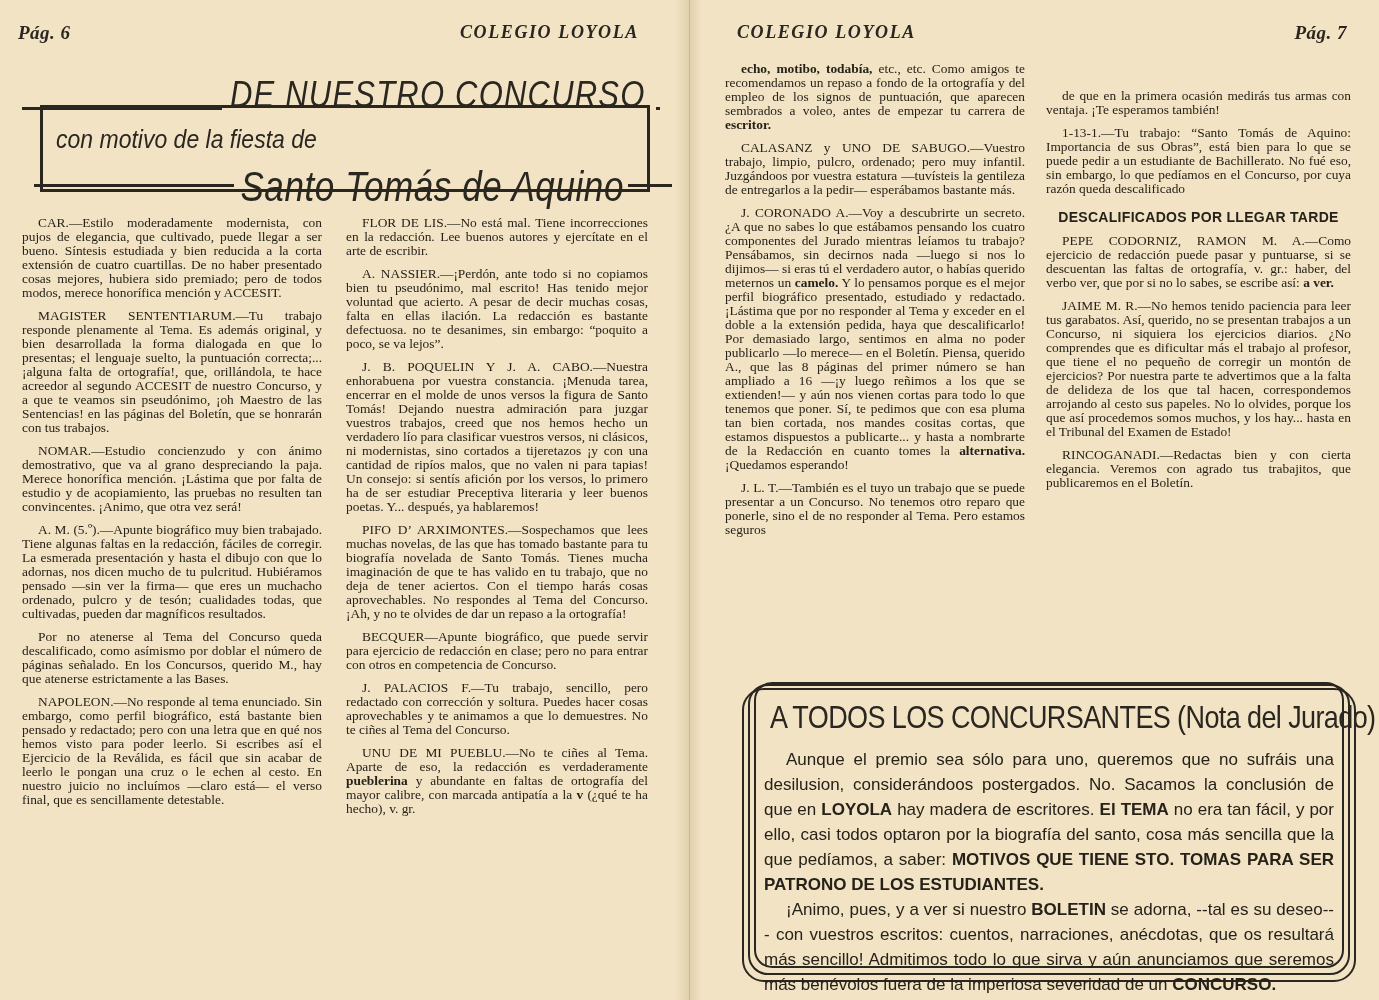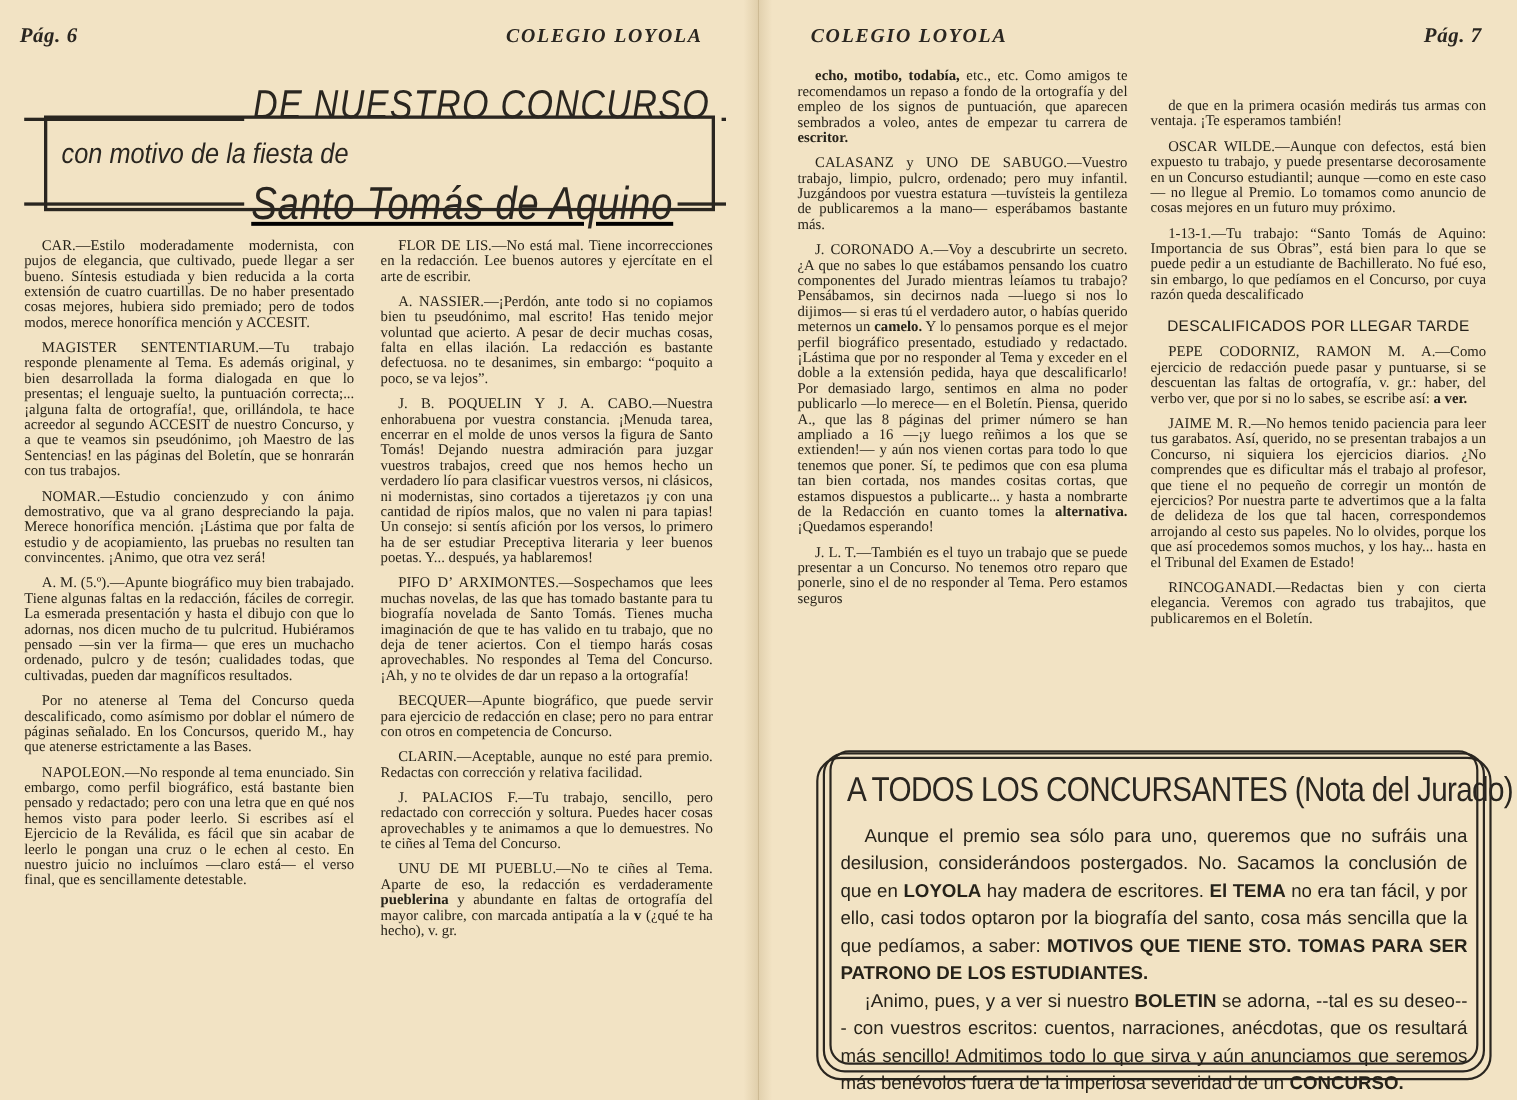--- a/index.html
+++ b/index.html
@@ -65,22 +65,22 @@
     transform:scaleY(1.18);transform-origin:center;
   }
   .mh-line2{
     position:absolute;left:34px;top:40px;
     font-family:"Liberation Sans", sans-serif;
     font-style:italic;font-size:23px;color:#2a2620;
     white-space:nowrap;
     transform:scaleY(1.12);transform-origin:left center;
   }
   .mh-line3{
-    position:absolute;left:0;bottom:-2px;width:100%;height:30px;
-    display:flex;align-items:center;justify-content:flex-end;text-decoration:underline;
+    position:absolute;left:12px;bottom:-2px;width:100%;height:30px;
+    display:flex;align-items:center;justify-content:flex-end;
   }
   .mh-bot-rule-l{flex:1 1 auto;height:3px;background:#2a2620;margin-right:6px;}
   .mh-bot-rule-r{width:44px;height:3px;background:#2a2620;margin-left:4px;}
   .t3{
     font-family:"Liberation Sans", sans-serif;
     font-style:italic;font-size:35px;letter-spacing:.6px;color:#2a2620;
     white-space:nowrap;line-height:1;
     transform:scaleY(1.2);transform-origin:center;
   }
 
@@ -100,21 +100,21 @@
 
   
   #lcol1{left:22px;top:216px;width:300px;}
   #lcol2{left:346px;top:216px;width:302px;}
   
   #rcol1{left:725px;top:62px;width:300px;}
   #rcol2{left:1046px;top:62px;width:305px;margin-top:27px;}
 
   .sectionhead{
     font-family:"Liberation Sans", sans-serif;
-    font-weight:normal;font-size:14px;letter-spacing:.3px;
+    font-weight:bold;font-size:14px;letter-spacing:.3px;
     text-align:center;text-indent:0 !important;
     margin:14px 0 10px 0 !important;
     color:#262219;
   }
 
   
   .notice{
     position:absolute;left:742px;top:682px;width:614px;height:300px;
   }
   .nb-outer,.nb-mid,.nb-inner{
@@ -178,46 +178,44 @@
         <p>Por no atenerse al Tema del Concurso queda descalificado, como asímismo por doblar el número de páginas señalado. En los Concursos, querido M., hay que atenerse estrictamente a las Bases.</p>
         <p>NAPOLEON.—No responde al tema enunciado. Sin embargo, como perfil biográfico, está bastante bien pensado y redactado; pero con una letra que en qué nos hemos visto para poder leerlo. Si escribes así el Ejercicio de la Reválida, es fácil que sin acabar de leerlo le pongan una cruz o le echen al cesto. En nuestro juicio no incluímos —claro está— el verso final, que es sencillamente detestable.</p>
       </div>
 
     <div class="col" id="lcol2">
         <p>FLOR DE LIS.—No está mal. Tiene incorrecciones en la redacción. Lee buenos autores y ejercítate en el arte de escribir.</p>
         <p>A. NASSIER.—¡Perdón, ante todo si no copiamos bien tu pseudónimo, mal escrito! Has tenido mejor voluntad que acierto. A pesar de decir muchas cosas, falta en ellas ilación. La redacción es bastante defectuosa. no te desanimes, sin embargo: “poquito a poco, se va lejos”.</p>
         <p>J. B. POQUELIN Y J. A. CABO.—Nuestra enhorabuena por vuestra constancia. ¡Menuda tarea, encerrar en el molde de unos versos la figura de Santo Tomás! Dejando nuestra admiración para juzgar vuestros trabajos, creed que nos hemos hecho un verdadero lío para clasificar vuestros versos, ni clásicos, ni modernistas, sino cortados a tijeretazos ¡y con una cantidad de ripíos malos, que no valen ni para tapias! Un consejo: si sentís afición por los versos, lo primero ha de ser estudiar Preceptiva literaria y leer buenos poetas. Y... después, ya hablaremos!</p>
         <p>PIFO D’ ARXIMONTES.—Sospechamos que lees muchas novelas, de las que has tomado bastante para tu biografía novelada de Santo Tomás. Tienes mucha imaginación de que te has valido en tu trabajo, que no deja de tener aciertos. Con el tiempo harás cosas aprovechables. No respondes al Tema del Concurso. ¡Ah, y no te olvides de dar un repaso a la ortografía!</p>
         <p>BECQUER—Apunte biográfico, que puede servir para ejercicio de redacción en clase; pero no para entrar con otros en competencia de Concurso.</p>
-        <p>CLARIN.—Aceptable, aunque no esté para premio. Redactas con corrección y relativa facilidad.</p>
         <p>J. PALACIOS F.—Tu trabajo, sencillo, pero redactado con corrección y soltura. Puedes hacer cosas aprovechables y te animamos a que lo demuestres. No te ciñes al Tema del Concurso.</p>
         <p>UNU DE MI PUEBLU.—No te ciñes al Tema. Aparte de eso, la redacción es verdaderamente <b>pueblerina</b> y abundante en faltas de ortografía del mayor calibre, con marcada antipatía a la <b>v</b> (¿qué te ha hecho), v. gr.</p>
       </div>
   </div>
 
   <div class="gutter-shade"></div>
   <div class="gutter"></div>
 
   <div class="page page-right">
 
     <div class="runhead rh-title rp-title">COLEGIO LOYOLA</div>
     <div class="runhead rh-folio rp-folio">Pág. 7</div>
   </div>
 
   <div class="col" id="rcol1">
       <p><b>echo, motibo, todabía,</b> etc., etc. Como amigos te recomendamos un repaso a fondo de la ortografía y del empleo de los signos de puntuación, que aparecen sembrados a voleo, antes de empezar tu carrera de <b>escritor.</b></p>
-      <p>CALASANZ y UNO DE SABUGO.—Vuestro trabajo, limpio, pulcro, ordenado; pero muy infantil. Juzgándoos por vuestra estatura —tuvísteis la gentileza de publicaremos a la mano— esperábamos bastante más.</p>
+      <p>CALASANZ y UNO DE SABUGO.—Vuestro trabajo, limpio, pulcro, ordenado; pero muy infantil. Juzgándoos por vuestra estatura —tuvísteis la gentileza de entregarlos a la pedir— esperábamos bastante más.</p>
       <p>J. CORONADO A.—Voy a descubrirte un secreto. ¿A que no sabes lo que estábamos pensando los cuatro componentes del Jurado mientras leíamos tu trabajo? Pensábamos, sin decirnos nada —luego si nos lo dijimos— si eras tú el verdadero autor, o habías querido meternos un <b>camelo.</b> Y lo pensamos porque es el mejor perfil biográfico presentado, estudiado y redactado. ¡Lástima que por no responder al Tema y exceder en el doble a la extensión pedida, haya que descalificarlo! Por demasiado largo, sentimos en alma no poder publicarlo —lo merece— en el Boletín. Piensa, querido A., que las 8 páginas del primer número se han ampliado a 16 —¡y luego reñimos a los que se extienden!— y aún nos vienen cortas para todo lo que tenemos que poner. Sí, te pedimos que con esa pluma tan bien cortada, nos mandes cositas cortas, que estamos dispuestos a publicarte... y hasta a nombrarte de la Redacción en cuanto tomes la <b>alternativa.</b> ¡Quedamos esperando!</p>
       <p>J. L. T.—También es el tuyo un trabajo que se puede presentar a un Concurso. No tenemos otro reparo que ponerle, sino el de no responder al Tema. Pero estamos seguros</p>
     </div>
 
   <div class="col" id="rcol2">
     <div>
         <p>de que en la primera ocasión medirás tus armas con ventaja. ¡Te esperamos también!</p>
-        <p>OSCAR WILDE.—Aunque con defectos, está bien expuesto tu trabajo, y puede presentarse decorosamente en un Concurso estudiantil; aunque —como en este caso— no llegue al Premio. Lo tomamos como anuncio de cosas mejores en un futuro muy próximo.</p>
         <p>1-13-1.—Tu trabajo: “Santo Tomás de Aquino: Importancia de sus Obras”, está bien para lo que se puede pedir a un estudiante de Bachillerato. No fué eso, sin embargo, lo que pedíamos en el Concurso, por cuya razón queda descalificado</p>
       </div>
     <p class="sectionhead">DESCALIFICADOS POR LLEGAR TARDE</p>
     <div>
         <p>PEPE CODORNIZ, RAMON M. A.—Como ejercicio de redacción puede pasar y puntuarse, si se descuentan las faltas de ortografía, v. gr.: haber, del verbo ver, que por si no lo sabes, se escribe así: <b>a ver.</b></p>
         <p>JAIME M. R.—No hemos tenido paciencia para leer tus garabatos. Así, querido, no se presentan trabajos a un Concurso, ni siquiera los ejercicios diarios. ¿No comprendes que es dificultar más el trabajo al profesor, que tiene el no pequeño de corregir un montón de ejercicios? Por nuestra parte te advertimos que a la falta de delideza de los que tal hacen, correspondemos arrojando al cesto sus papeles. No lo olvides, porque los que así procedemos somos muchos, y los hay... hasta en el Tribunal del Examen de Estado!</p>
         <p>RINCOGANADI.—Redactas bien y con cierta elegancia. Veremos con agrado tus trabajitos, que publicaremos en el Boletín.</p>
       </div>
   </div>
 

